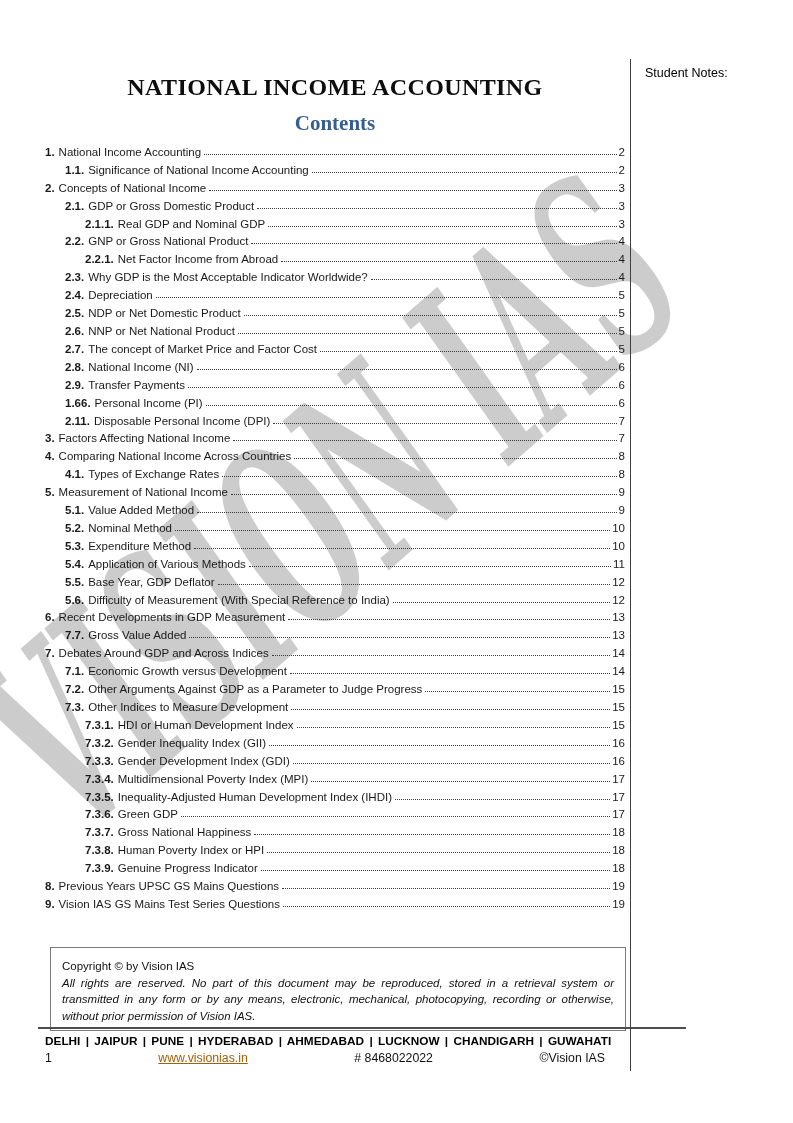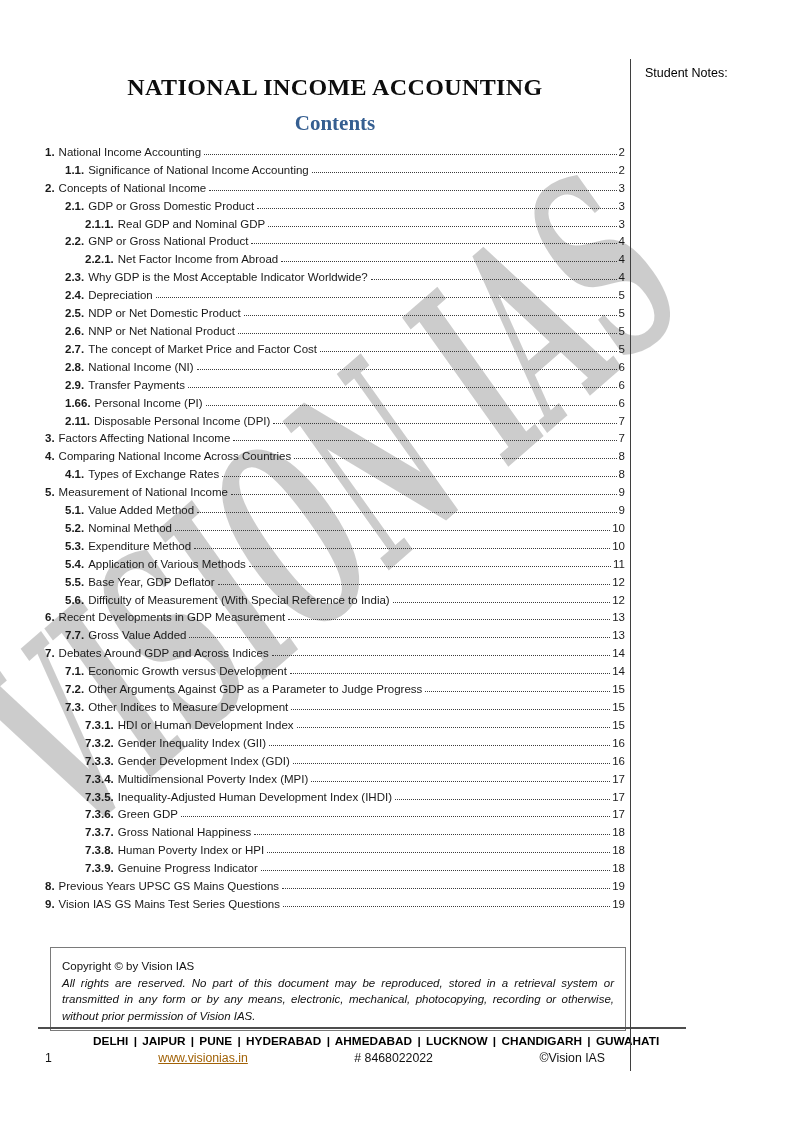--- a/index.html
+++ b/index.html
@@ -40,21 +40,21 @@
     position:absolute; left:50px; top:947px; width:552px; z-index:2;
     border:1.2px solid #7a7a7a; padding:4px 11px 6px;
     font-size:11.5px; line-height:16.5px; color:#111;
   }
   .cb-title { font-weight:normal;margin-top:6px; }
   .cb-body { font-style:italic; text-align:justify; }
   
   .footer-line { position:absolute; left:38px; top:1027px; width:648px; height:2px; background:#4d4d4d; z-index:2; }
   .footer-cities {
     position:absolute; left:45px; top:1034px; width:666px; z-index:2;
-    font-weight:bold; font-size:11.8px; color:#000; word-spacing:2px; white-space:pre;margin-left:48px;
+    font-weight:bold; font-size:11.8px; color:#000; word-spacing:2px; white-space:pre;
   }
   .footer-row {
     position:absolute; left:45px; top:1051px; width:560px; z-index:2;
     display:flex; justify-content:space-between; align-items:baseline; font-size:12.3px; color:#111;
   }
   .footer-row .link { color:#0563C1; text-decoration:underline; cursor:pointer; }
 </style>
 </head>
 <body>
 

